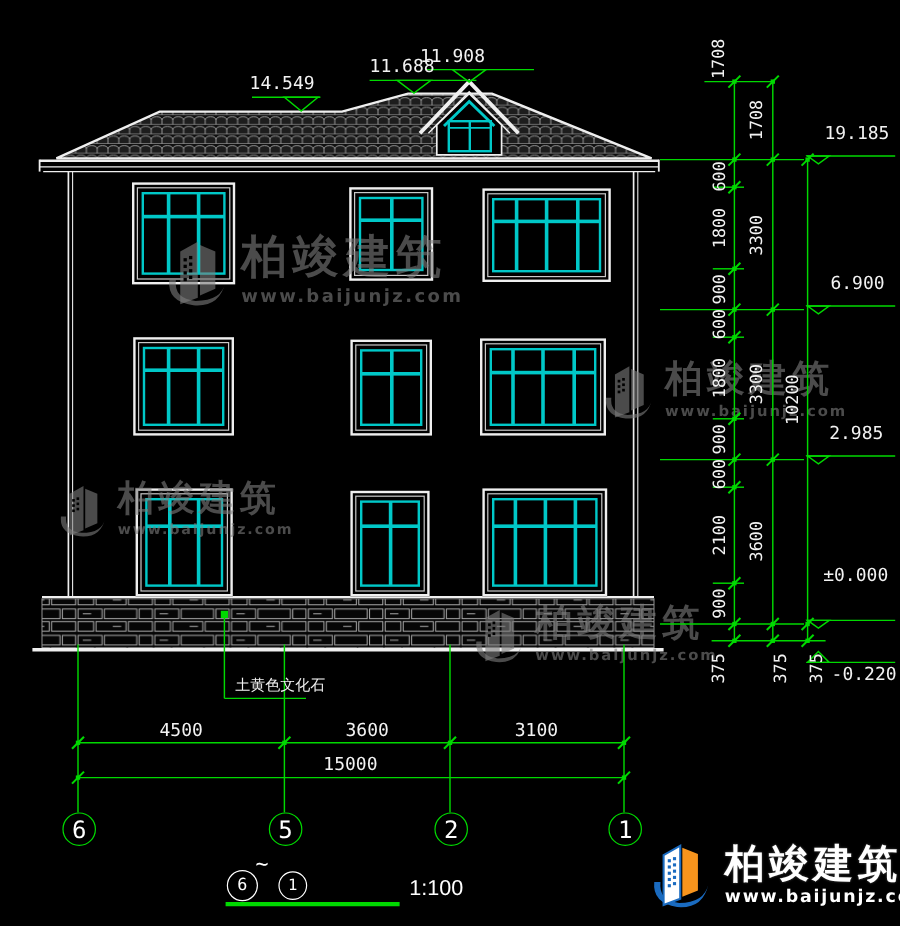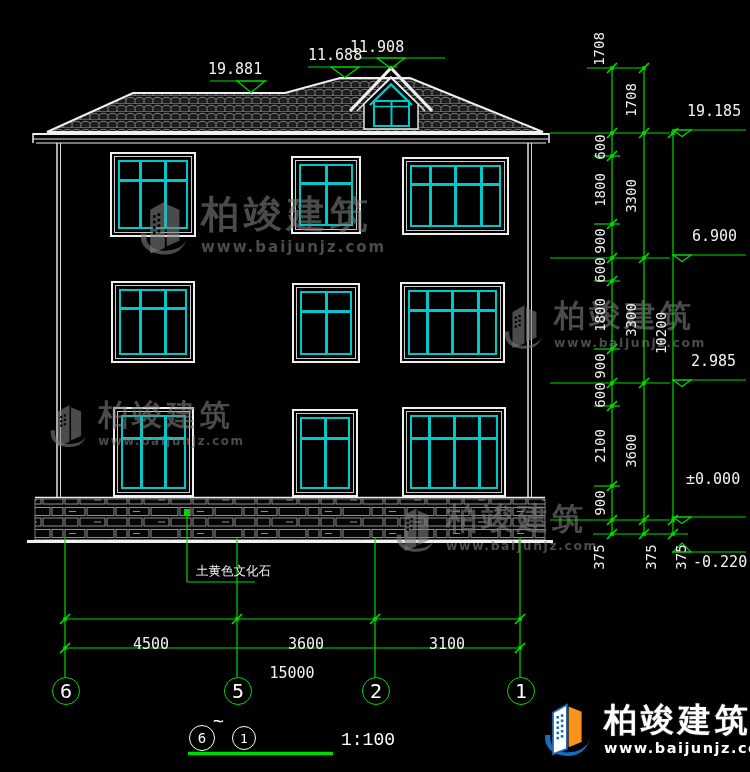--- a/index.html
+++ b/index.html
@@ -8,21 +8,21 @@
     --wh:#efefef;
     --wm:rgba(125,125,125,.60);
   }
   html,body{margin:0;padding:0;background:#000;}
   .canvas{position:relative;width:750px;height:772px;background:#000;overflow:hidden;
           font-family:"DejaVu Sans",sans-serif;}
   svg{position:absolute;left:0;top:0;}
   
   .dt{position:absolute;color:#f2f2f2;font-family:"DejaVu Sans Mono",monospace;
       font-size:15px;line-height:1;white-space:nowrap;}
-  .ctr{transform:translate(-50%,0);margin-top:36px;}
+  .ctr{transform:translate(-50%,0);}
   .rot{transform:translate(-50%,-50%) rotate(-90deg);font-size:14px;}
   .sm{font-size:12.5px;}
   
   .win{position:absolute;border:2px solid var(--wh);background:#000;}
   .win .f2{position:absolute;inset:2px;border:1px solid #c9c9c9;}
   .win .cf{position:absolute;inset:6px;border:2px solid var(--cy);}
   .win .vm{position:absolute;top:7px;bottom:7px;width:3px;background:var(--cy);}
   .win .hm{position:absolute;left:7px;right:7px;height:3px;background:var(--cy);}
   
   .wm{position:absolute;display:flex;gap:10px;align-items:flex-start;color:var(--wm);
@@ -351,21 +351,21 @@
       <g>
         <line x1="187" y1="512" x2="187" y2="582"></line>
         <line x1="187" y1="582" x2="255" y2="582"></line>
         <rect x="184" y="509" width="6" height="6" fill="var(--grn)" stroke="none"></rect>
       </g>
 
       <line x1="188" y1="753.5" x2="333" y2="753.5" stroke-width="3.5"></line>
     </g>
   </svg>
 
-  <span class="dt" style="left:208px;top:62px">19.881</span>
+  <span class="dt" style="left:208px;top:62px">14.549</span>
   <span class="dt" style="left:308px;top:48px">11.688</span>
   <span class="dt" style="left:350px;top:40px">11.908</span>
 
   <span class="dt" style="left:687px;top:104px">19.185</span>
   <span class="dt" style="left:692px;top:229px">6.900</span>
   <span class="dt" style="left:691px;top:354px">2.985</span>
   <span class="dt" style="left:686px;top:472px">±0.000</span>
   <span class="dt" style="left:693px;top:555px">-0.220</span>
 
   <span class="dt rot" style="left:599px;top:49px">1708</span>
@@ -397,21 +397,21 @@
   <span class="dt sm" style="left:196px;top:565px;font-family:'DejaVu Sans',sans-serif">土黄色文化石</span>
 
   <div class="abub" style="left:52px;top:677px">6</div>
   <div class="abub" style="left:224px;top:677px">5</div>
   <div class="abub" style="left:362px;top:677px">2</div>
   <div class="abub" style="left:507px;top:677px">1</div>
 
   <div class="tcirc" style="left:189px;top:725px;width:24px;height:24px;font-size:14px">6</div>
   <span class="ttl" style="left:213px;top:710px;font-size:18px;font-family:'DejaVu Sans Mono',monospace">~</span>
   <div class="tcirc" style="left:232px;top:726px;width:22px;height:22px;font-size:13px">1</div>
-  <span class="ttl" style="left:341px;top:730px;font-size:18px;font-family:Liberation Mono, monospace">1:100</span>
+  <span class="ttl" style="left:341px;top:730px;font-size:18px;font-family:Liberation Sans, sans-serif">1:100</span>
 
   <div class="footer" style="left:540px;top:696px">
     <svg width="52" height="66" viewBox="0 0 60 70" style="position:static">
       <path d="M6,42 Q4,62 28,66 Q53,68 58,44 Q54,62 30,62 Q10,60 12,42 Z" fill="#1a6bc0"></path>
       <polygon points="15,16 31,7 31,58 15,64" fill="#fff" stroke="#1a6bc0" stroke-width="2"></polygon>
       <polygon points="33,9 48,15 48,50 33,56" fill="#f7941d"></polygon>
       <g fill="#1a6bc0">
         <rect x="19" y="20" width="3" height="3"></rect>
           <rect x="24" y="18" width="3" height="3"></rect>
         <rect x="19" y="26" width="3" height="3"></rect>

